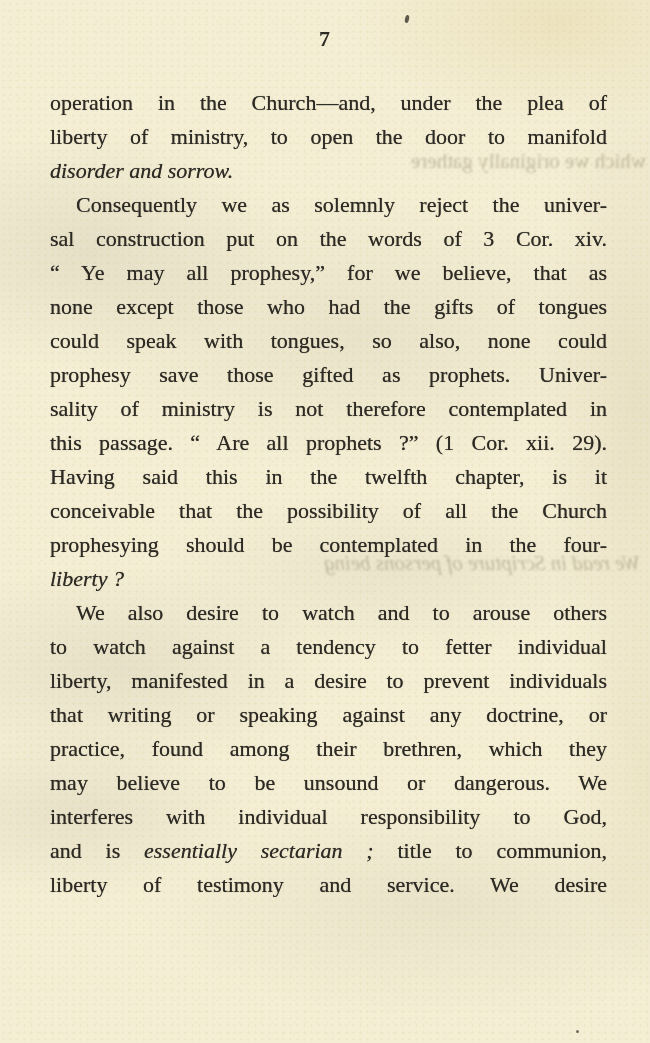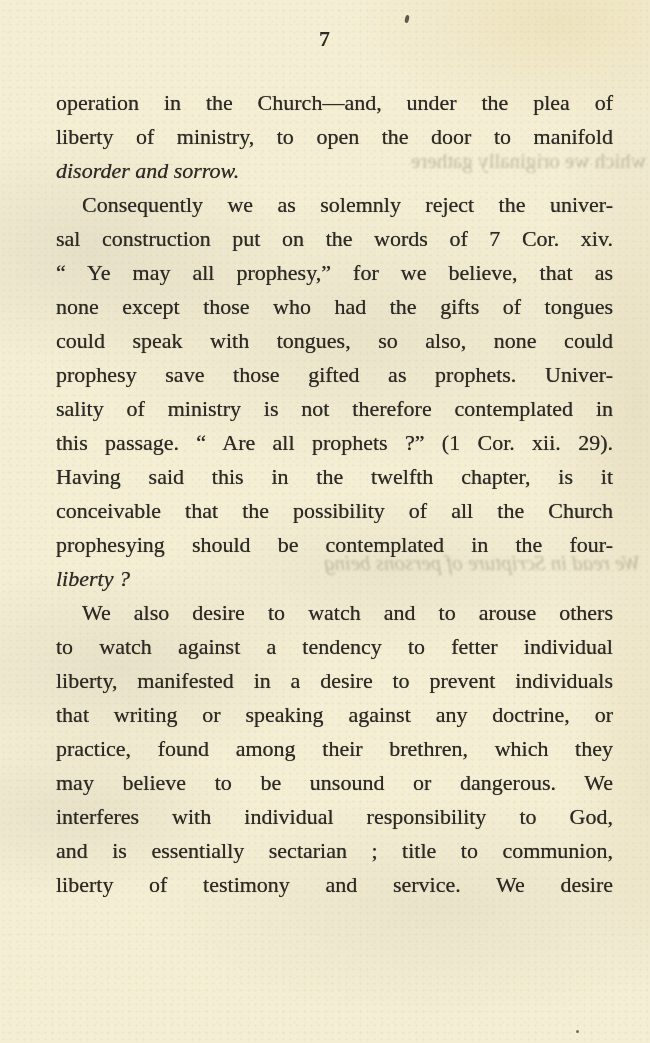--- a/index.html
+++ b/index.html
@@ -34,32 +34,32 @@
       radial-gradient(340px 120px at 60% 55%, rgba(158,150,128,.11), transparent 70%);
     pointer-events:none;
   }
   .pagenum{
     position:absolute;top:26px;left:0;width:100%;
     text-align:center;
     font-size:22px;font-weight:bold;
     letter-spacing:1px;
   }
   .textblock{
-    position:absolute;left:56px;top:86px;width:557px;
+    position:absolute;left:50px;top:86px;width:557px;
     font-size:22px;
     text-shadow:0 0 .7px rgba(44,42,35,.75);
   }
   .line{
     height:34px;line-height:34px;
     text-align:justify;text-align-last:justify;
     white-space:normal;
   }
   .ind{text-indent:26px;}
   .end{text-align-last:left;font-style:italic;}
-  .it{}
+  .it{font-style:italic;}
   .ghost{
     position:absolute;
     transform:scaleX(-1);
     color:#9a9277;opacity:.55;
     filter:blur(1px);
     font-size:21px;white-space:nowrap;
     pointer-events:none;
   }
   .ghost1{top:149px;right:4px;}
   .ghost2{top:551px;right:10px;font-style:italic;}
@@ -82,21 +82,21 @@
   <div class="textblock">
 
     <div>
       <div class="line">operation in the Church—and, under the plea of</div>
       <div class="line">liberty of ministry, to open the door to manifold</div>
       <div class="line end">disorder and sorrow.</div>
     </div>
 
     <div>
       <div class="line ind">Consequently we as solemnly reject the univer-</div>
-      <div class="line">sal construction put on the words of 7 Cor. xiv.</div>
+      <div class="line">sal construction put on the words of 3 Cor. xiv.</div>
       <div class="line">“ Ye may all prophesy,” for we believe, that as</div>
       <div class="line">none except those who had the gifts of tongues</div>
       <div class="line">could speak with tongues, so also, none could</div>
       <div class="line">prophesy save those gifted as prophets.  Univer-</div>
       <div class="line">sality of ministry is not therefore contemplated in</div>
       <div class="line">this passage.  “ Are all prophets ?” (1 Cor. xii. 29).</div>
       <div class="line">Having said this in the twelfth chapter, is it</div>
       <div class="line">conceivable that the possibility of all the Church</div>
       <div class="line">prophesying should be contemplated in the four-</div>
       <div class="line end">liberty ?</div>

